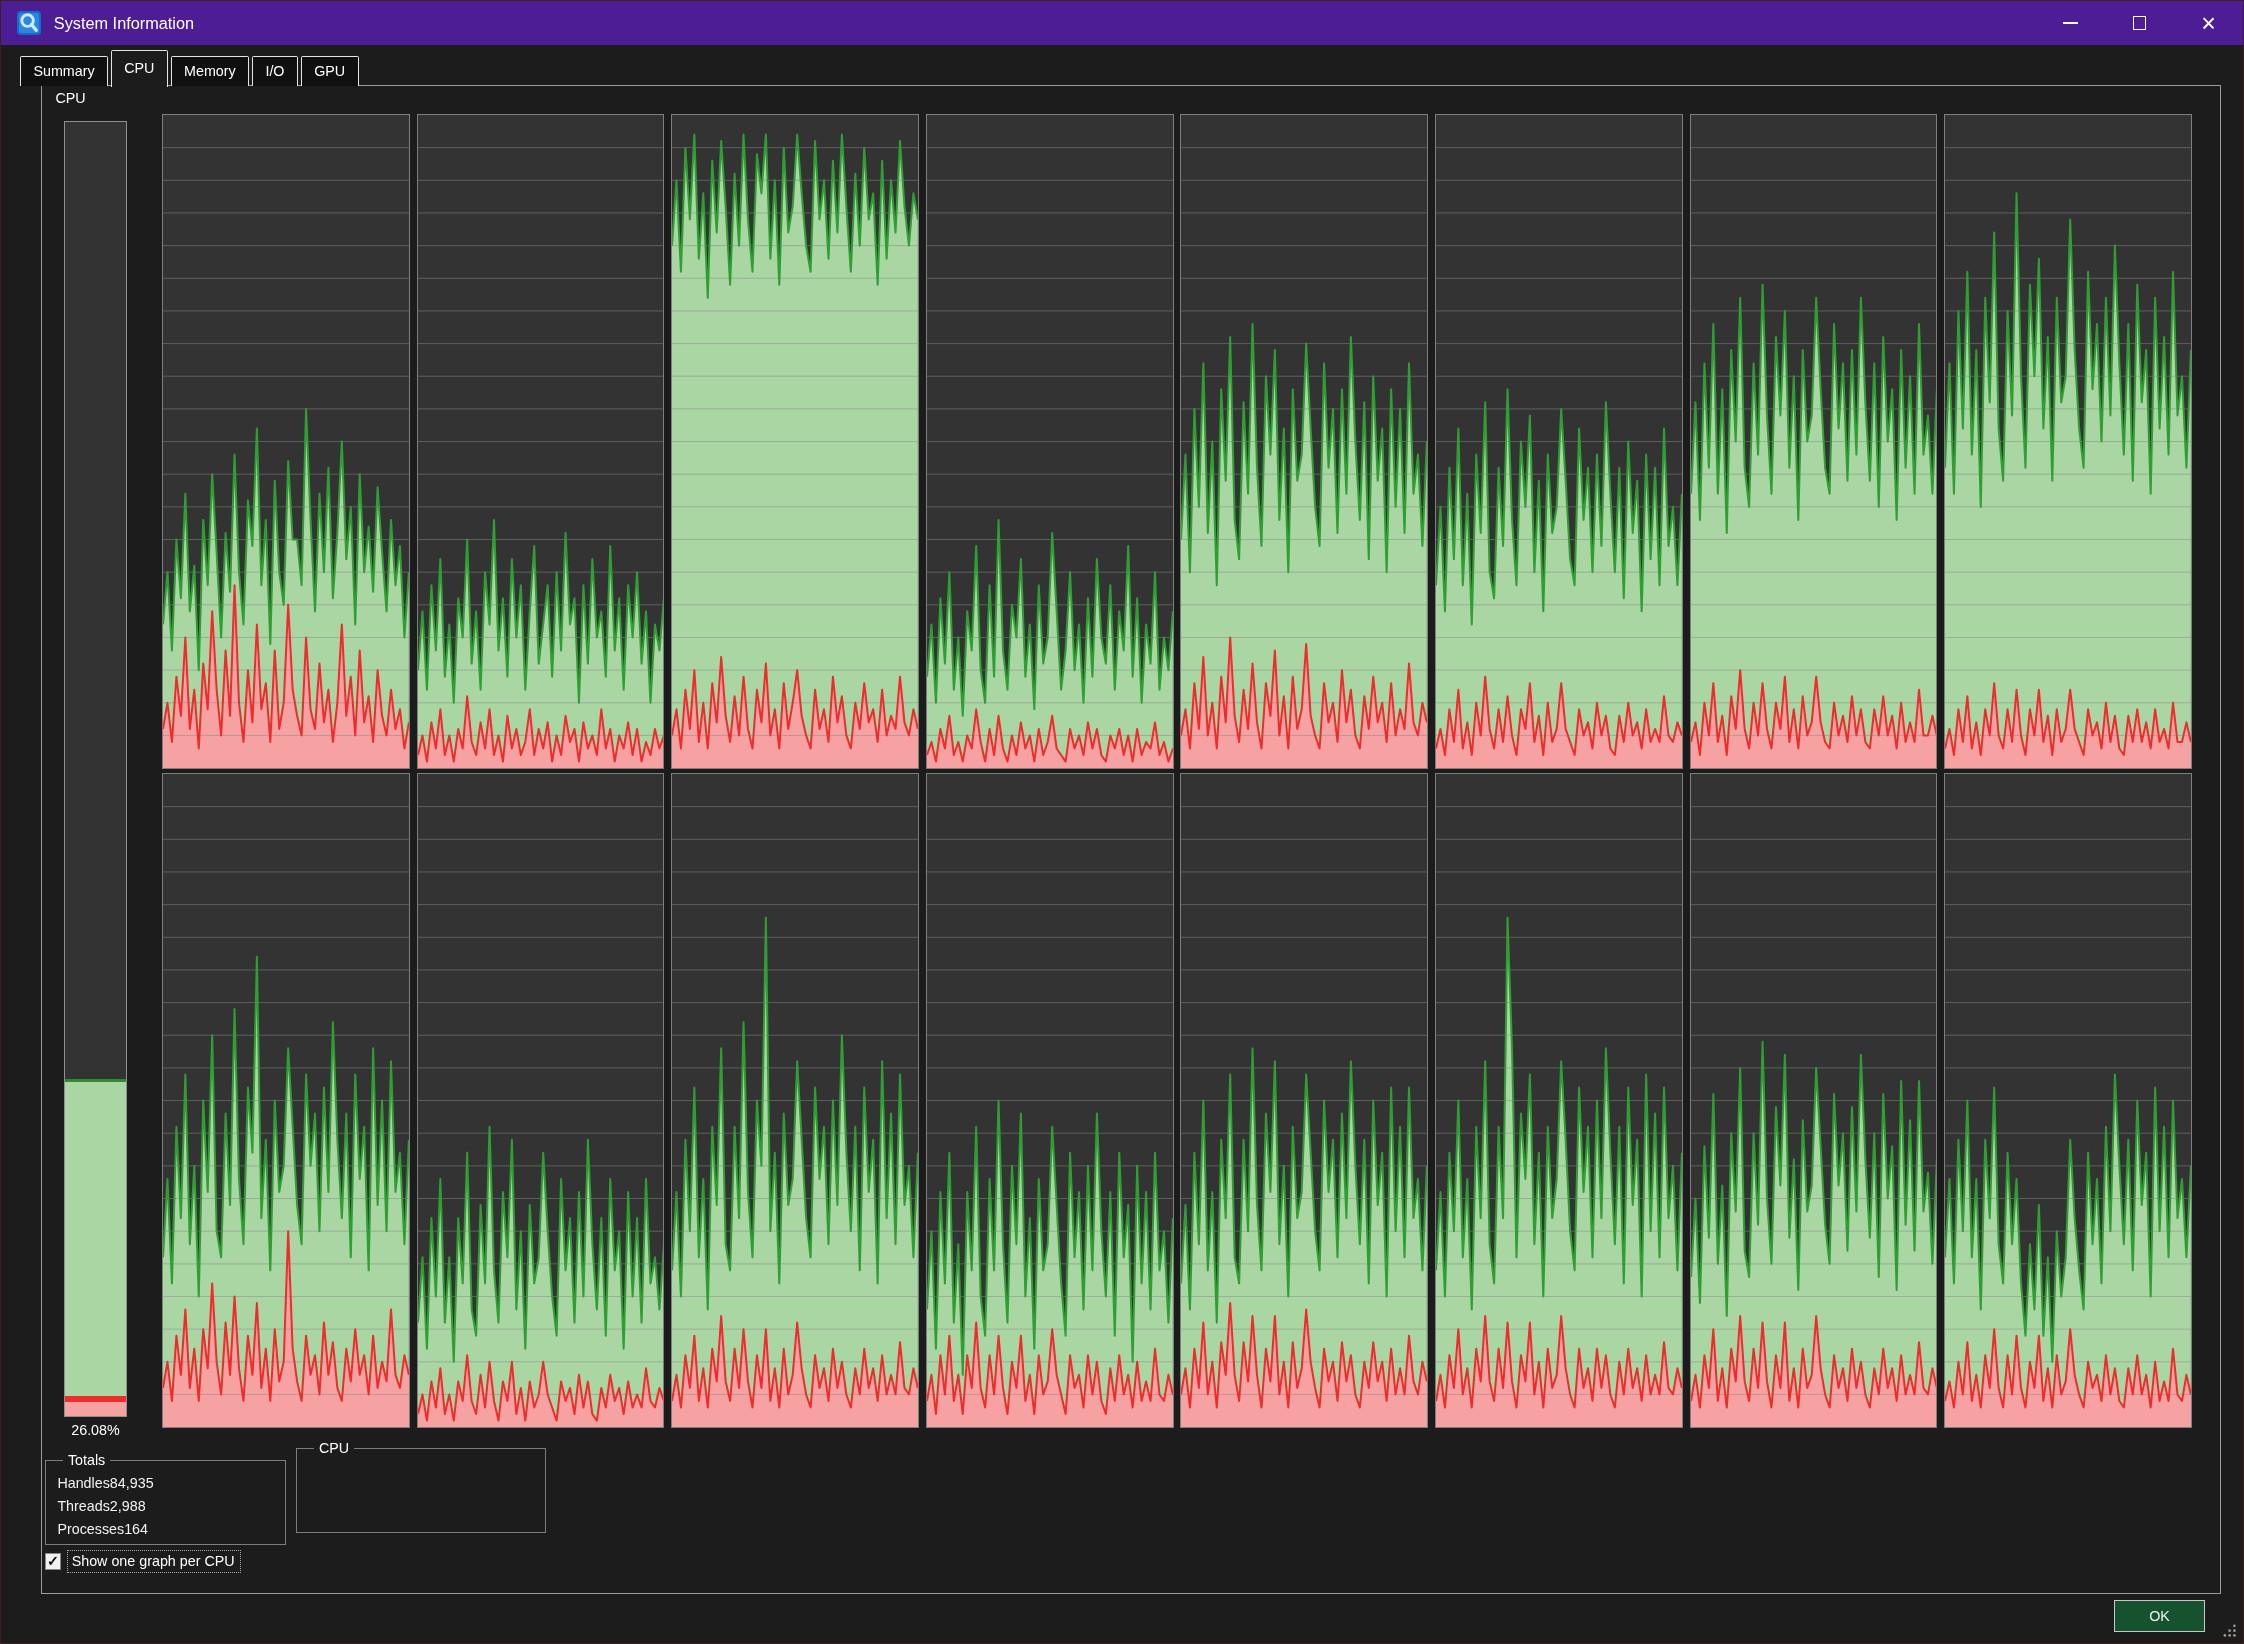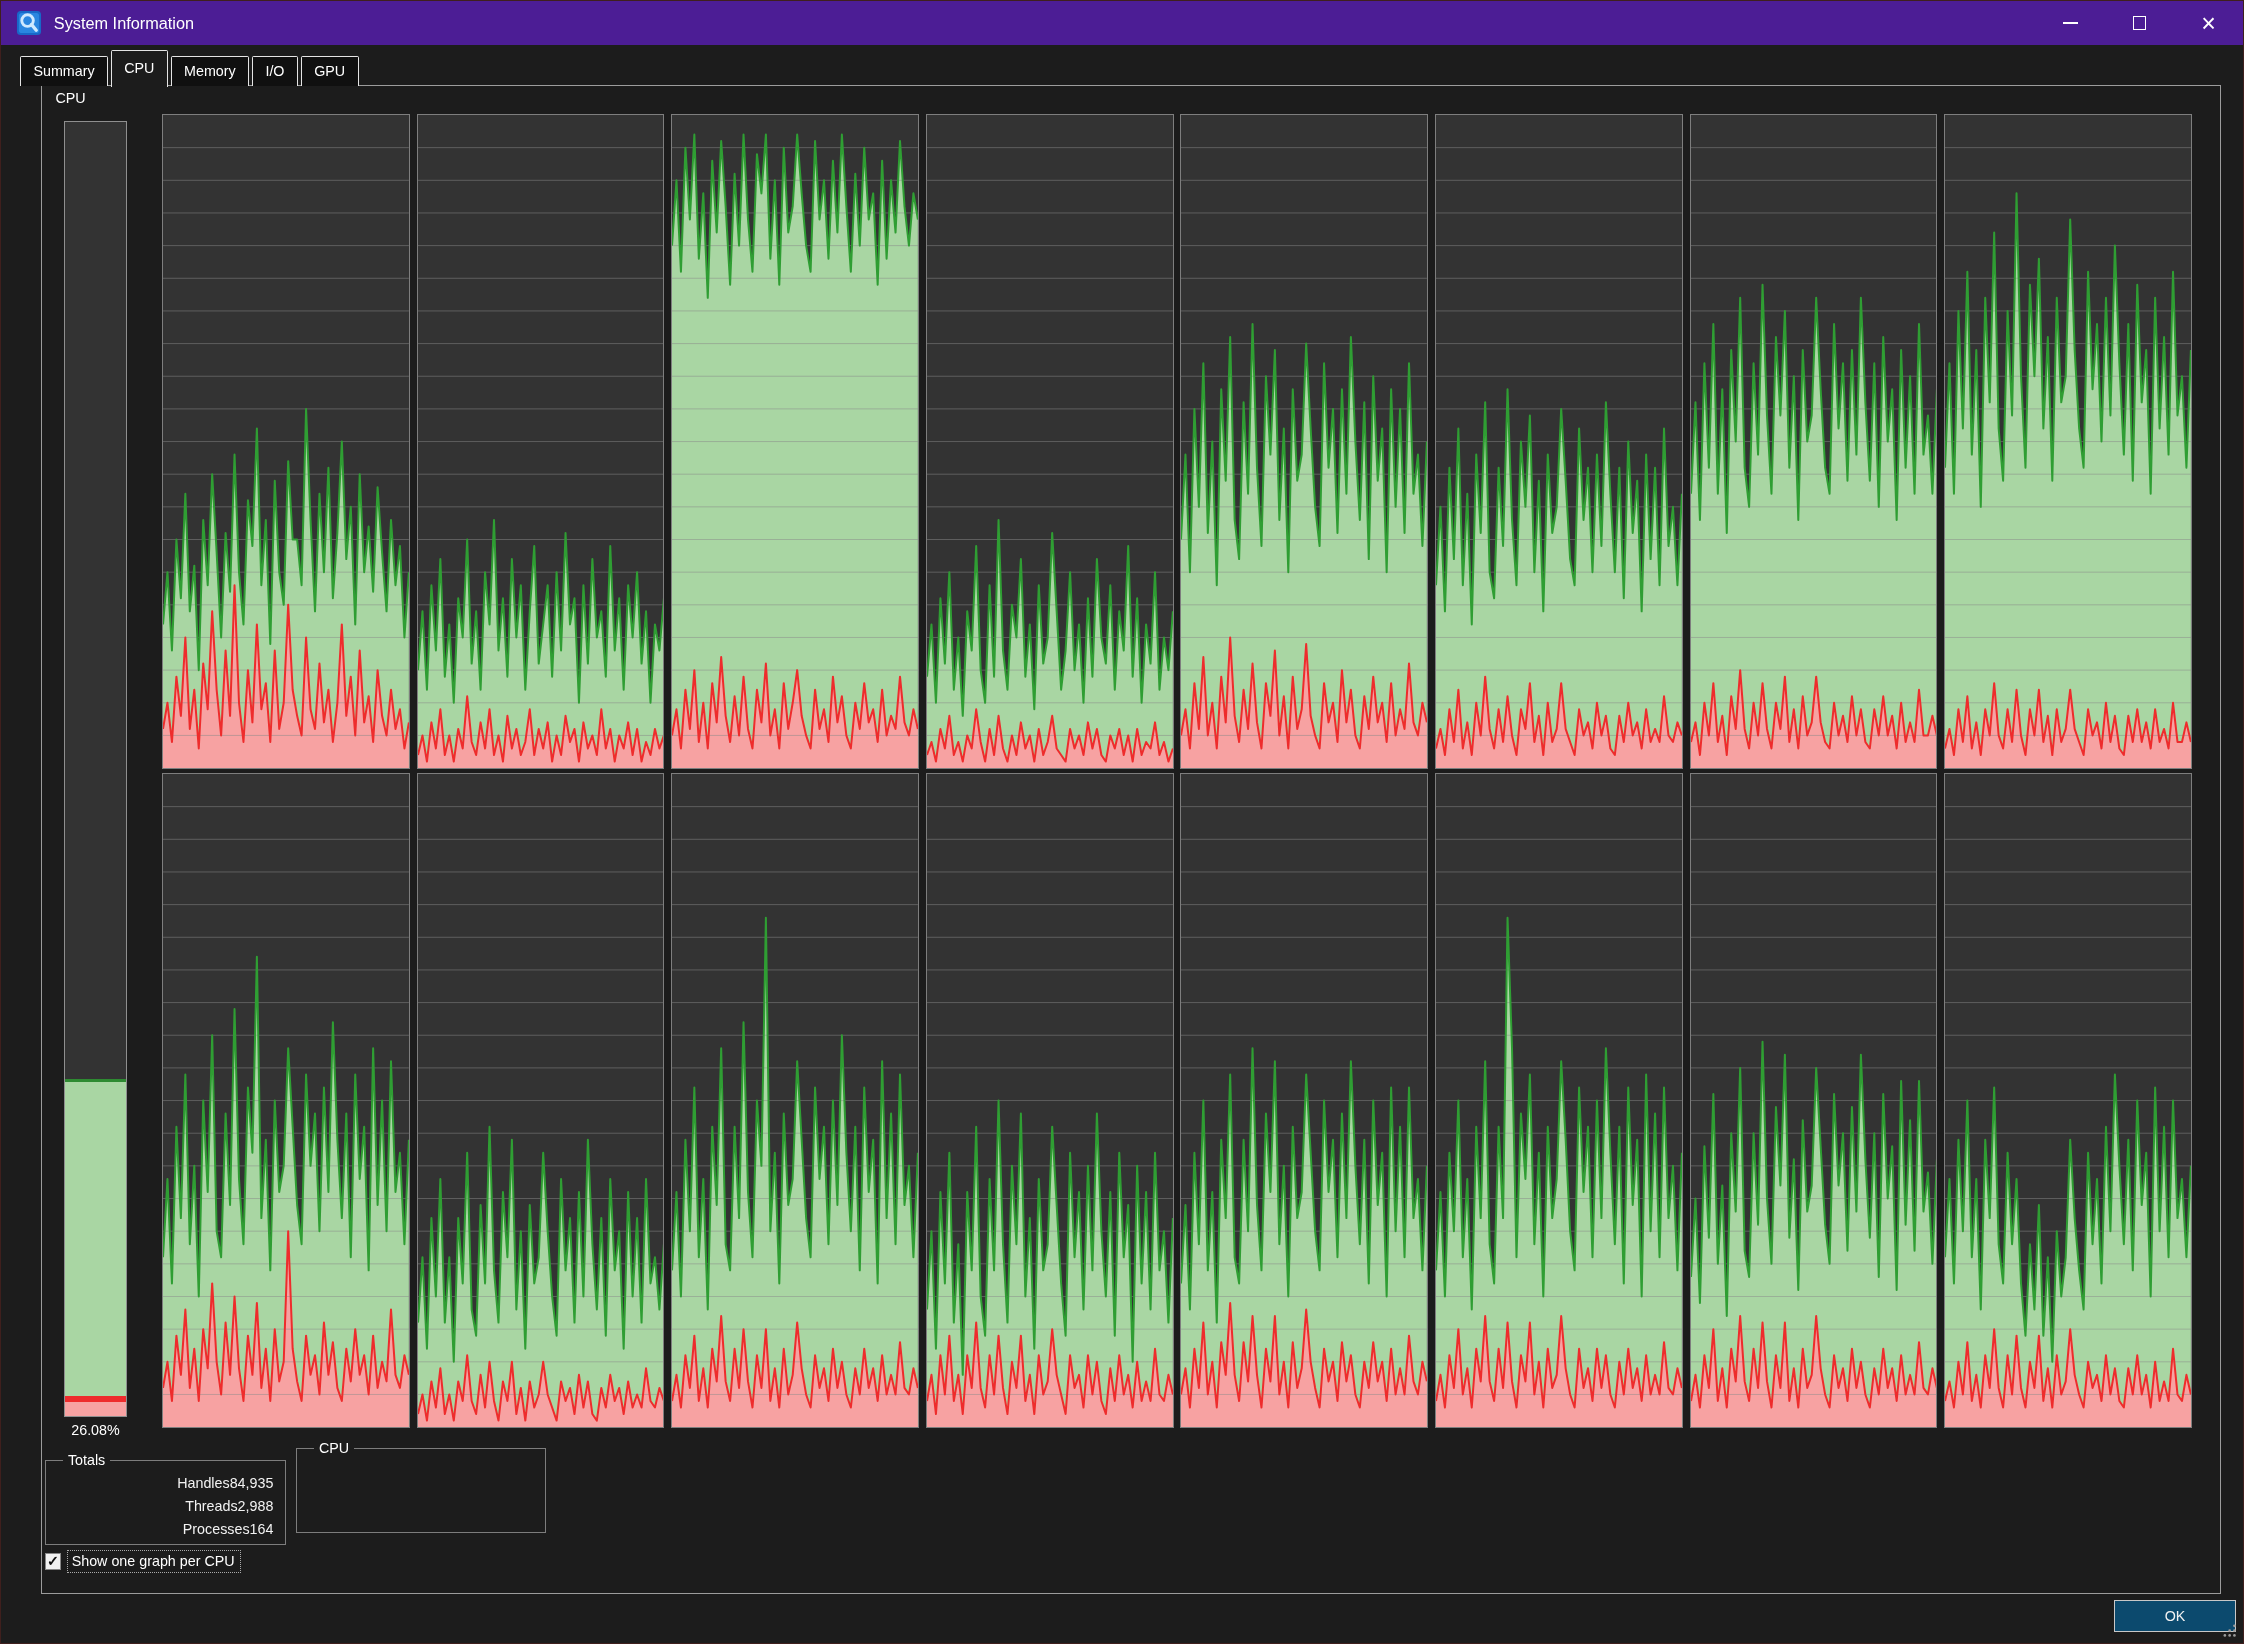--- a/index.html
+++ b/index.html
@@ -58,39 +58,39 @@
     display: grid; grid-template-columns: repeat(8, 1fr); grid-template-rows: 1fr 1fr;
     column-gap: 6.7px; row-gap: 3.8px;
   }
   .graph { border: 1px solid #7e7e7e; background: #333333; overflow: hidden; }
   .graph svg { display: block; width: 100%; height: 100%; }
   
   fieldset {
     position: absolute; border: 1px solid #7d7d7d; padding: 3.8px 11.5px 5.7px 11.5px;
   }
   fieldset legend { font-size: 14.3px; color: #ffffff; padding: 0 4.8px; margin-left: 5.7px; }
-  .fs-row { display: flex; justify-content: flex-end; font-size: 14.3px; line-height: 23px; color: #f2f2f2; }
+  .fs-row { display: flex; justify-content: flex-start; font-size: 14.3px; line-height: 23px; color: #f2f2f2; }
   #fs-totals { left: 2.9px; top: 1354px; width: 241px; height: 93px; margin-top: 12px; }
   #fs-cpu { left: 254px; top: 1354px; width: 250px; height: 93px; }
   #fs-topology { left: 512px; top: 1354px; width: 242px; height: 93px; }
   
   .chk-row { position: absolute; left: 2.9px; top: 1464px; display: flex; align-items: center; }
   .chk-box {
     width: 16.3px; height: 16.3px; background: #f2f2f2; border: 1px solid #888;
     display: flex; align-items: center; justify-content: center;
     font-size: 14.3px; color: #111; font-weight: bold;
   }
   .chk-label {
     margin-left: 5.7px; font-size: 14.3px; color: #ffffff;
     border: 1px dotted #aaaaaa; padding: 1.9px 5.7px 2.9px 3.8px;
   }
   
   .ok-btn {
-    position: absolute; left: 2113px; top: 1599px; width: 122px; height: 32px;
-    background: #0c4a6e; border: 1px solid #c8c8c8; color: #f2f2f2;
+    position: absolute; left: 2113px; top: 1599px; width: 91px; height: 32px;
+    background: #14532d; border: 1px solid #c8c8c8; color: #f2f2f2;
     font-size: 14.3px; display: flex; align-items: center; justify-content: center;
     font-family: "Liberation Sans", sans-serif;
   }
   .grip { position: absolute; right: 5.7px; bottom: 4.8px; }
 </style>
 </head>
 <body>
 
 <div class="titlebar">
   <svg class="app-icon" viewBox="0 0 27 27">

